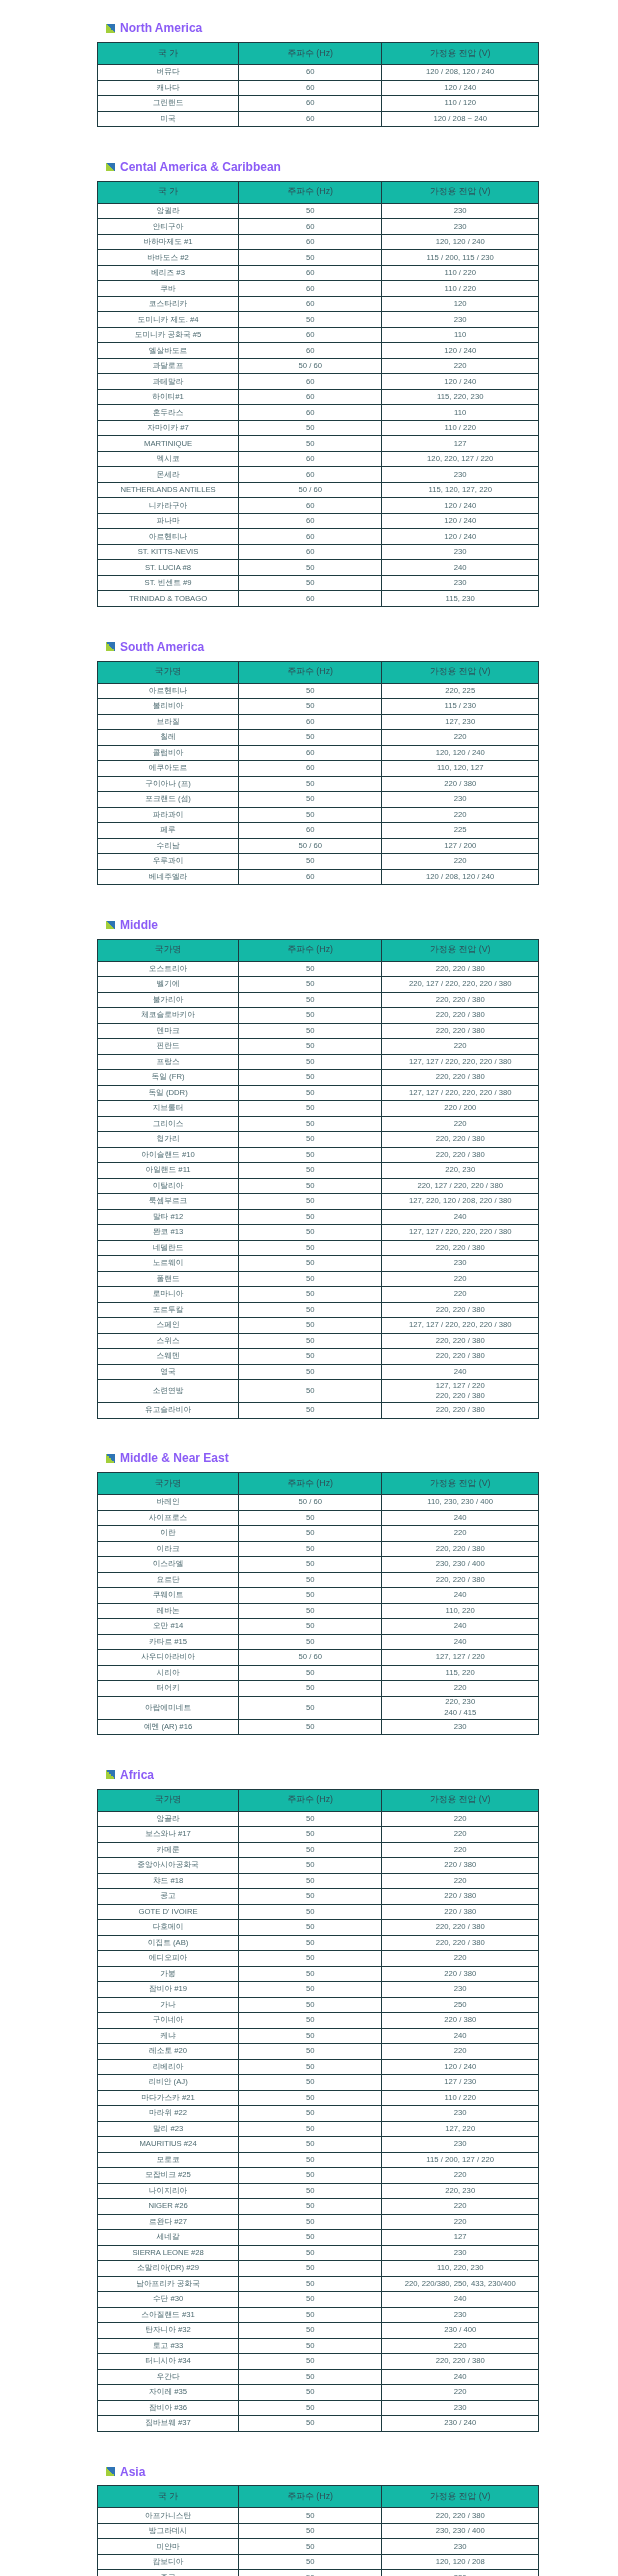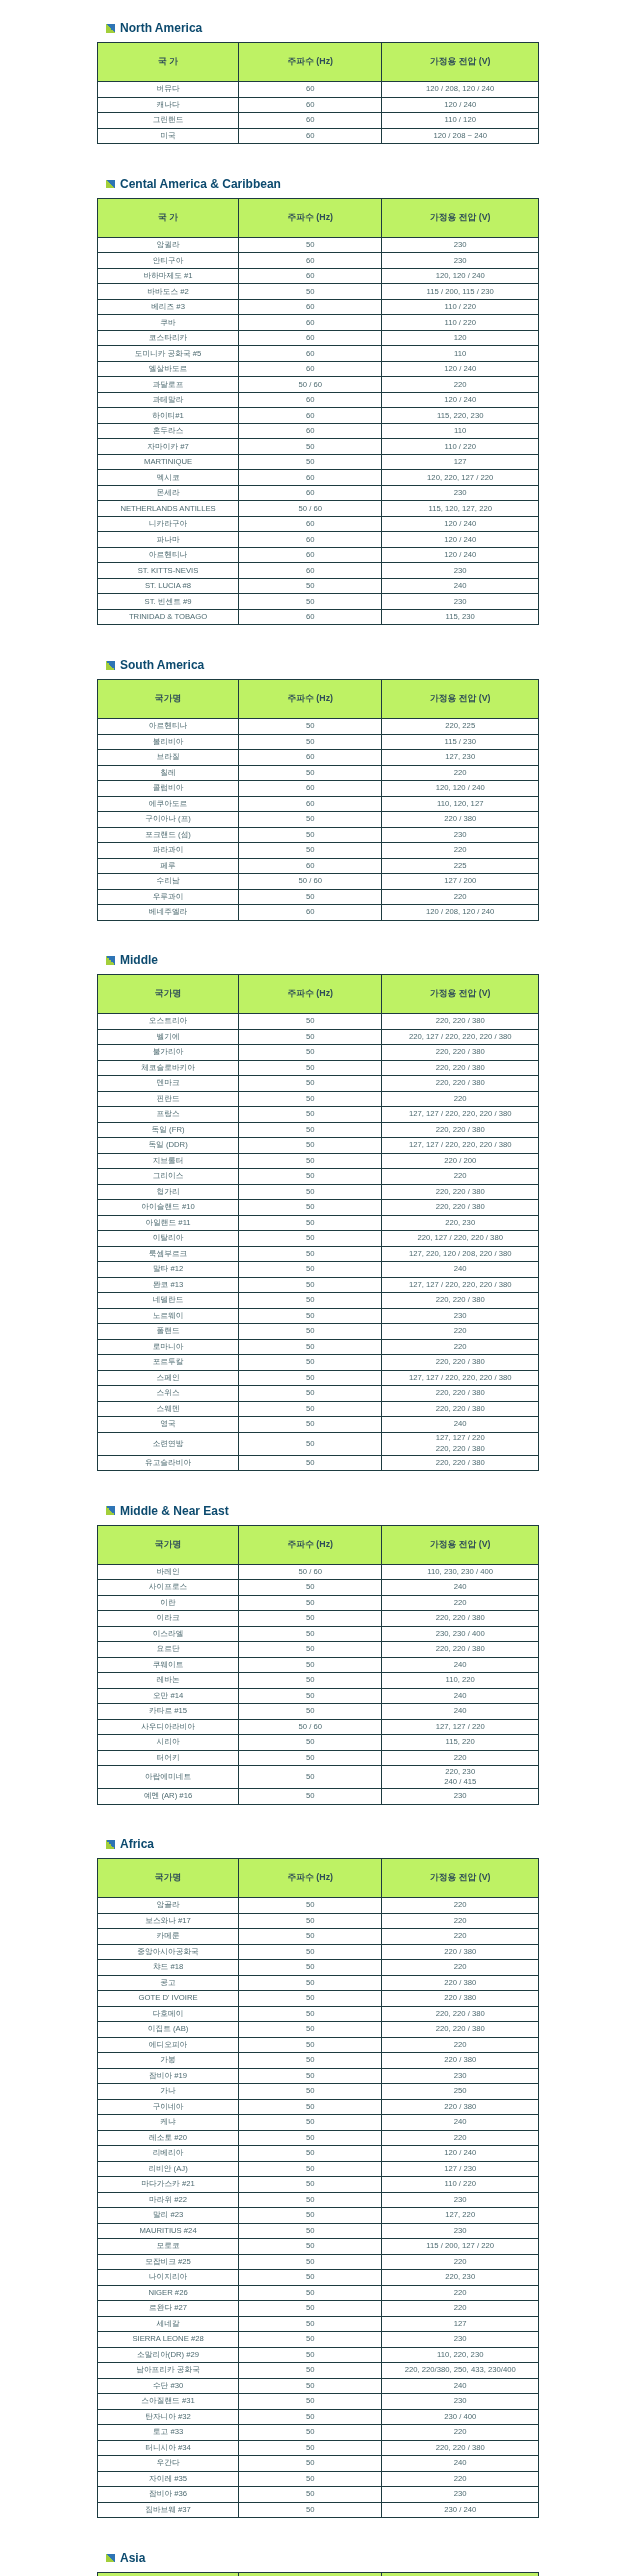--- a/index.html
+++ b/index.html
@@ -23,21 +23,21 @@
     height: 15.5px;
   }
   .bullet-icon {
     width: 8.8px;
     height: 8.8px;
     margin-right: 5.2px;
     background: linear-gradient(225deg, #2e74b5 50%, #a3cf3b 50%);
     flex: 0 0 auto;
   }
   .region-title-text {
-    color: #0c4a6e;
+    color: #8b5cf6;
     font-size: 12px;
     font-weight: bold;
     letter-spacing: 0px;
     white-space: nowrap;
   }
   table.vtable {
     border-collapse: collapse;
     margin-left: 97px;
     width: 442px;
     table-layout: fixed;
@@ -45,25 +45,25 @@
   }
   table.vtable th, table.vtable td {
     border: 1px solid #1d3b40;
     text-align: center;
     vertical-align: middle;
     padding: 0.5px 3.1px;
     box-sizing: border-box;
     overflow: hidden;
   }
   table.vtable th {
-    height: 39px;
-    background: #bef264;
+    height: 22px;
+    background: #14b8a6;
     color: #2f4e57;
     font-size: 8.8px;
-    font-weight: bold;
+    font-weight: normal;
   }
   table.vtable td {
     height: 15.5px;
     background: #ffffff;
     color: #4e6b71;
     font-size: 7.7px;
     white-space: pre-line;
     line-height: 1.35;
   }
   col.c1 { width: 32%; }
@@ -166,20 +166,25 @@
               <td>쿠바</td>
               <td>60</td>
               <td>110 / 220</td>
             </tr>
             <tr>
               <td>코스타리카</td>
               <td>60</td>
               <td>120</td>
             </tr>
             <tr>
+              <td>도미니카 제도. #4</td>
+              <td>50</td>
+              <td>230</td>
+            </tr>
+            <tr>
               <td>도미니카 공화국 #5</td>
               <td>60</td>
               <td>110</td>
             </tr>
             <tr>
               <td>엘살바도르</td>
               <td>60</td>
               <td>120 / 240</td>
             </tr>
             <tr>

